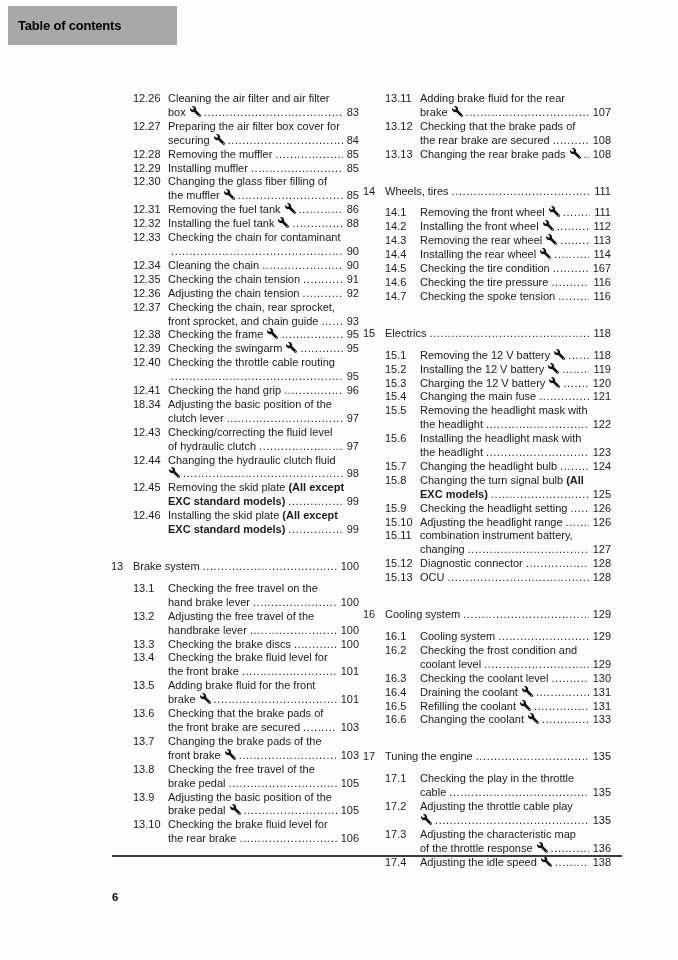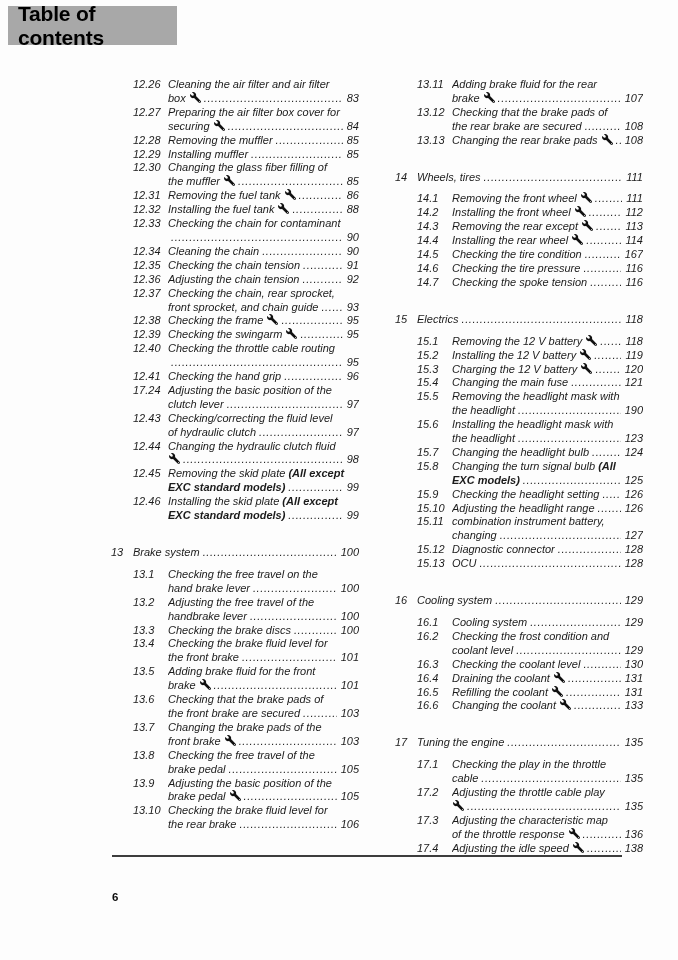--- a/index.html
+++ b/index.html
@@ -1,21 +1,21 @@
 <!DOCTYPE html>
 <html><head>
 <meta charset="utf-8">
 <style>
   html,body{margin:0;padding:0;background:#ffffff;}
   .page{position:relative;width:678px;height:960px;background:#fdfdfd;overflow:hidden;
         font-family:"Liberation Sans","DejaVu Sans",sans-serif;font-size:11px;color:#1b1b1b;}
   .header-box{position:absolute;left:8px;top:6px;width:169px;height:39px;background:#a8a8a8;
         display:flex;align-items:center;box-sizing:border-box;padding-left:10px;}
-  .header-box .title{font-size:21px;font-weight:bold;color:#000;letter-spacing:-0.2px;}
-  .toc{position:absolute;left:111px;top:78px;width:516px;display:flex;gap:36px;font-style:italic;}
+  .header-box .title{font-size:13px;font-weight:bold;color:#000;letter-spacing:-0.2px;}
+  .toc{position:absolute;left:111px;top:92px;width:516px;display:flex;gap:4px;}
   .col{width:248px;flex:none;}
   .item{display:flex;align-items:flex-start;}
   .item .num{flex:none;line-height:13.9px;}
   .entry .num{width:35px;margin-left:22px;}
   .section-item .num{width:22px;}
   .item .body{flex:1;min-width:0;overflow:hidden;}
   .section-item{margin:23px 0 8px 0;}
   .line{line-height:13.9px;white-space:nowrap;}
   .line.last{display:flex;align-items:baseline;}
   .line .txt{flex:none;white-space:pre;}
@@ -223,21 +223,21 @@
           <span class="num">12.41</span>
           <div class="body">
             <div class="line last">
               <span class="txt"><span>Checking the hand grip</span></span>
               <span class="dots">..............................................................................................................</span>
               <span class="pg">96</span>
             </div>
           </div>
         </div>
         <div class="item entry">
-          <span class="num">17.24</span>
+          <span class="num">18.34</span>
           <div class="body">
             <div class="line"><span class="txt"><span>Adjusting the basic position of the</span></span></div>
             <div class="line last">
               <span class="txt"><span>clutch lever</span></span>
               <span class="dots">..............................................................................................................</span>
               <span class="pg">97</span>
             </div>
           </div>
         </div>
         <div class="item entry">
@@ -496,21 +496,21 @@
                 </svg></span>
               <span class="dots">..............................................................................................................</span>
               <span class="pg">112</span>
             </div>
           </div>
         </div>
         <div class="item entry">
           <span class="num">14.3</span>
           <div class="body">
             <div class="line last">
-              <span class="txt"><span>Removing the rear except </span><svg class="wrench" viewBox="0 0 512 512" width="11" height="11">
+              <span class="txt"><span>Removing the rear wheel </span><svg class="wrench" viewBox="0 0 512 512" width="11" height="11">
                   <g transform="translate(512,0) scale(-1,1)">
                     <path fill="#111" d="M507.73 109.1c-2.24-9.03-13.54-12.09-20.12-5.51l-74.36 74.36-67.88-11.31-11.31-67.88 74.36-74.36c6.62-6.62 3.43-17.9-5.66-20.16-47.38-11.74-99.55.91-136.58 37.93-39.64 39.64-50.55 97.1-34.05 147.2L18.74 402.76c-24.99 24.99-24.99 65.51 0 90.5 24.99 24.99 65.51 24.99 90.5 0l213.21-213.21c50.12 16.71 107.47 5.68 147.37-34.22 37.07-37.07 49.7-89.32 37.91-136.73zM64 472c-13.25 0-24-10.75-24-24 0-13.26 10.75-24 24-24s24 10.74 24 24c0 13.25-10.75 24-24 24z"></path>
                   </g>
                 </svg></span>
               <span class="dots">..............................................................................................................</span>
               <span class="pg">113</span>
             </div>
           </div>
         </div>
         <div class="item entry">
@@ -619,21 +619,21 @@
             </div>
           </div>
         </div>
         <div class="item entry">
           <span class="num">15.5</span>
           <div class="body">
             <div class="line"><span class="txt"><span>Removing the headlight mask with</span></span></div>
             <div class="line last">
               <span class="txt"><span>the headlight</span></span>
               <span class="dots">..............................................................................................................</span>
-              <span class="pg">190</span>
+              <span class="pg">122</span>
             </div>
           </div>
         </div>
         <div class="item entry">
           <span class="num">15.6</span>
           <div class="body">
             <div class="line"><span class="txt"><span>Installing the headlight mask with</span></span></div>
             <div class="line last">
               <span class="txt"><span>the headlight</span></span>
               <span class="dots">..............................................................................................................</span>

